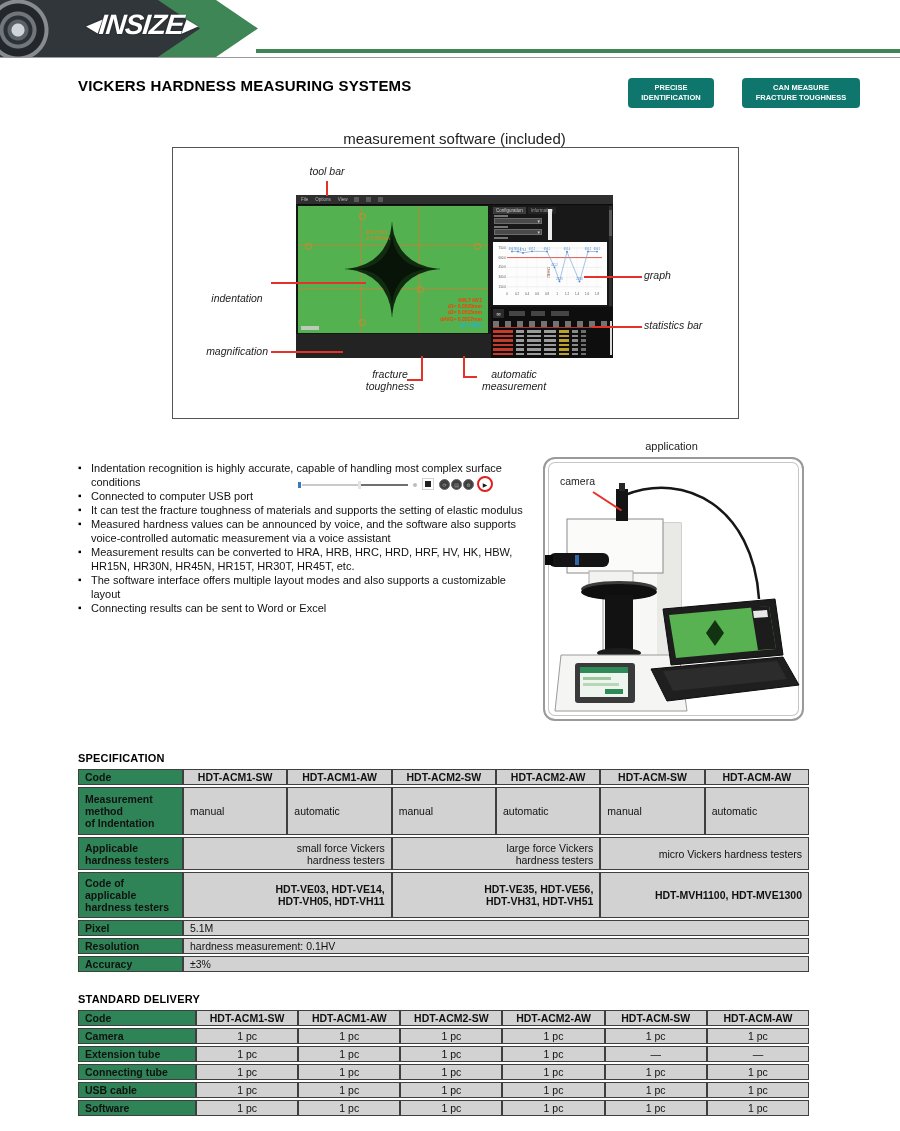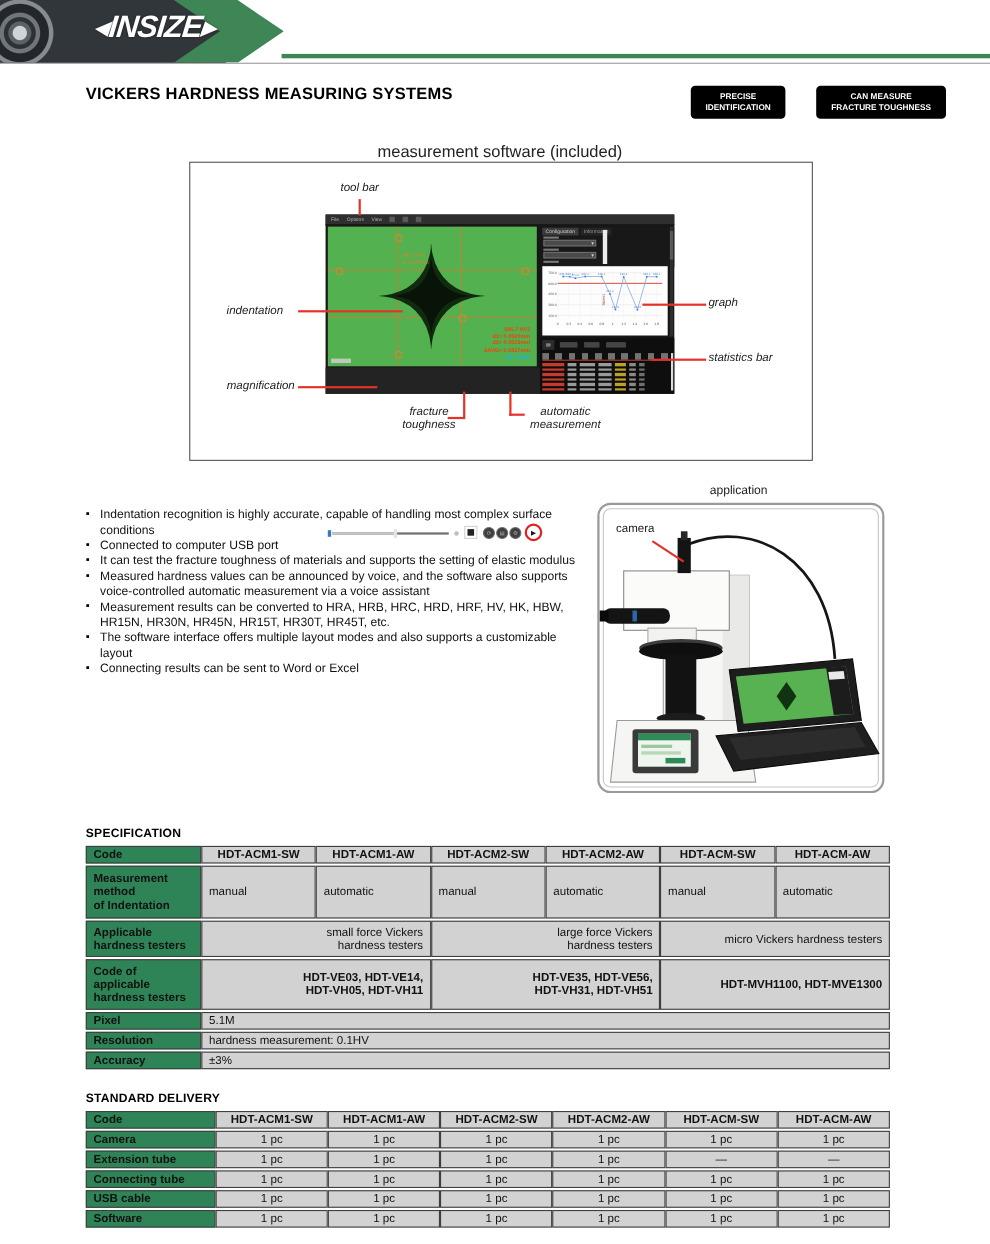--- a/index.html
+++ b/index.html
@@ -14,21 +14,21 @@
       linear-gradient(115deg,#3a4046 0 20%,#6c737a 35%,#23272c 55%,#5b6269 75%,#2e3338 100%);}
   .hdr-chev{position:absolute;left:158px;top:0;width:100px;height:57px;background:#3f8656;
     clip-path:polygon(0 0,58% 0,100% 50%,58% 100%,0 100%,42% 50%);}
   .logo{position:absolute;left:86px;top:11px;display:flex;align-items:center;color:#fff;
     font-style:italic;font-weight:bold;transform:skewX(-6deg);text-shadow:0 0 2px rgba(0,0,0,.55);}
   .logo .arr{font-size:17px;line-height:1;}
   .logo .txt{font-size:28px;letter-spacing:-1px;line-height:1;}
   .hdr-line{position:absolute;left:256px;top:49px;width:644px;height:4px;background:#3f8656;}
   .hdr-rule{position:absolute;left:0;top:57px;width:900px;height:1px;background:#9b9b9b;}
   .title{position:absolute;left:78px;top:77px;margin:0;font-size:15px;font-weight:bold;color:#000;letter-spacing:.2px;}
-  .badge{position:absolute;top:78px;height:30px;background:#000000;color:#fff;border-radius:4px;
+  .badge{position:absolute;top:78px;height:30px;background:#0f766e;color:#fff;border-radius:4px;
     display:flex;flex-direction:column;align-items:center;justify-content:center;
     font-size:7.5px;font-weight:bold;line-height:1.35;text-align:center;}
   .badge1{left:628px;width:86px;} .badge2{left:742px;width:118px;}
   
   .sw-caption{position:absolute;left:172px;top:130px;width:565px;text-align:center;font-size:15px;color:#222;}
   .sw-box{position:absolute;left:172px;top:147px;width:565px;height:270px;border:1px solid #555;background:#fff;}
   .sw-window{position:absolute;left:123px;top:47px;width:317px;height:163px;background:#161616;}
   .sw-menubar{position:absolute;left:0;top:0;width:317px;height:10px;background:#2f2f2f;border-bottom:1px solid #0c0c0c;
     display:flex;align-items:center;gap:7px;padding-left:5px;box-sizing:border-box;font-size:4.5px;color:#b5b5b5;}
   .mb-ic{width:5px;height:5px;background:#5a5a5a;}
@@ -320,21 +320,21 @@
         <div class="st-scroll"></div>
       </div>
 
       <div class="win-scroll"></div>
     </div>
   </div>
 
   <div class="ann" style="left:297px;top:165px;width:60px;text-align:center">tool bar</div>
   <div class="ln" style="left:326px;top:181px;width:2px;height:15px"></div>
 
-  <div class="ann" style="left:206px;top:276px;width:62px;text-align:left">indentation</div>
+  <div class="ann" style="left:206px;top:292px;width:62px;text-align:center">indentation</div>
   <div class="ln" style="left:271px;top:282px;width:95px;height:2px"></div>
 
   <div class="ann" style="left:196px;top:345px;width:72px;text-align:right">magnification</div>
   <div class="ln" style="left:271px;top:351px;width:72px;height:2px"></div>
 
   <div class="ann" style="left:352px;top:368px;width:76px;text-align:center">
     <span>fracture</span><br>
     <span>toughness</span>
   </div>
   <div class="ln" style="left:421px;top:356px;width:2px;height:25px"></div>

